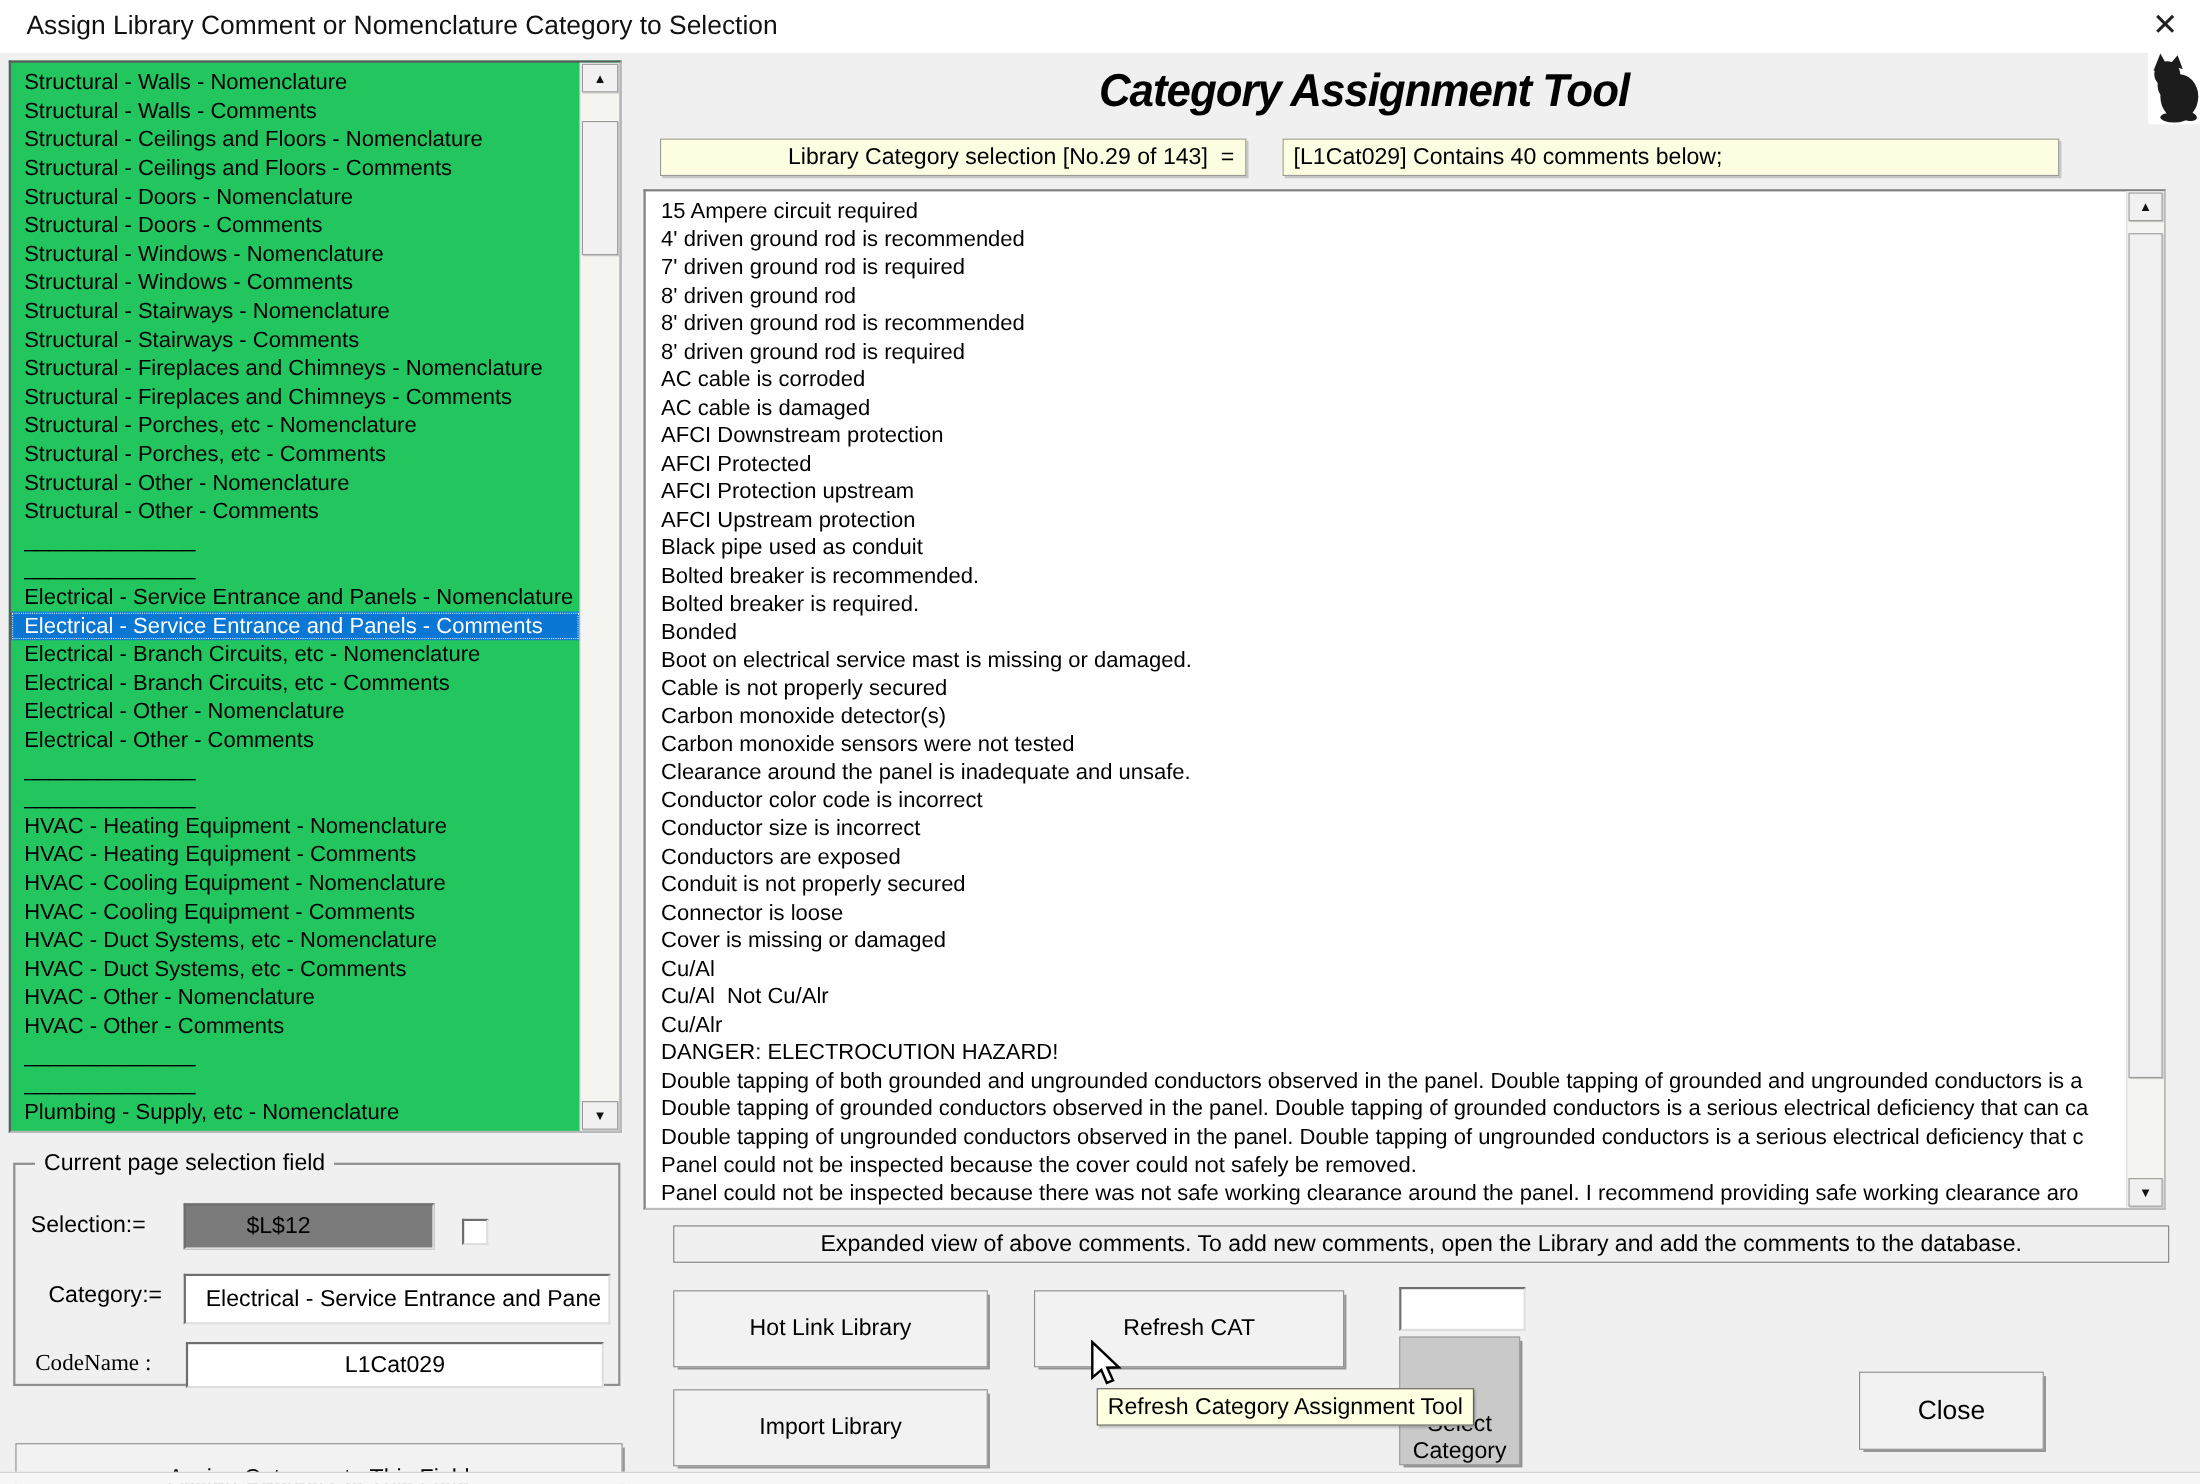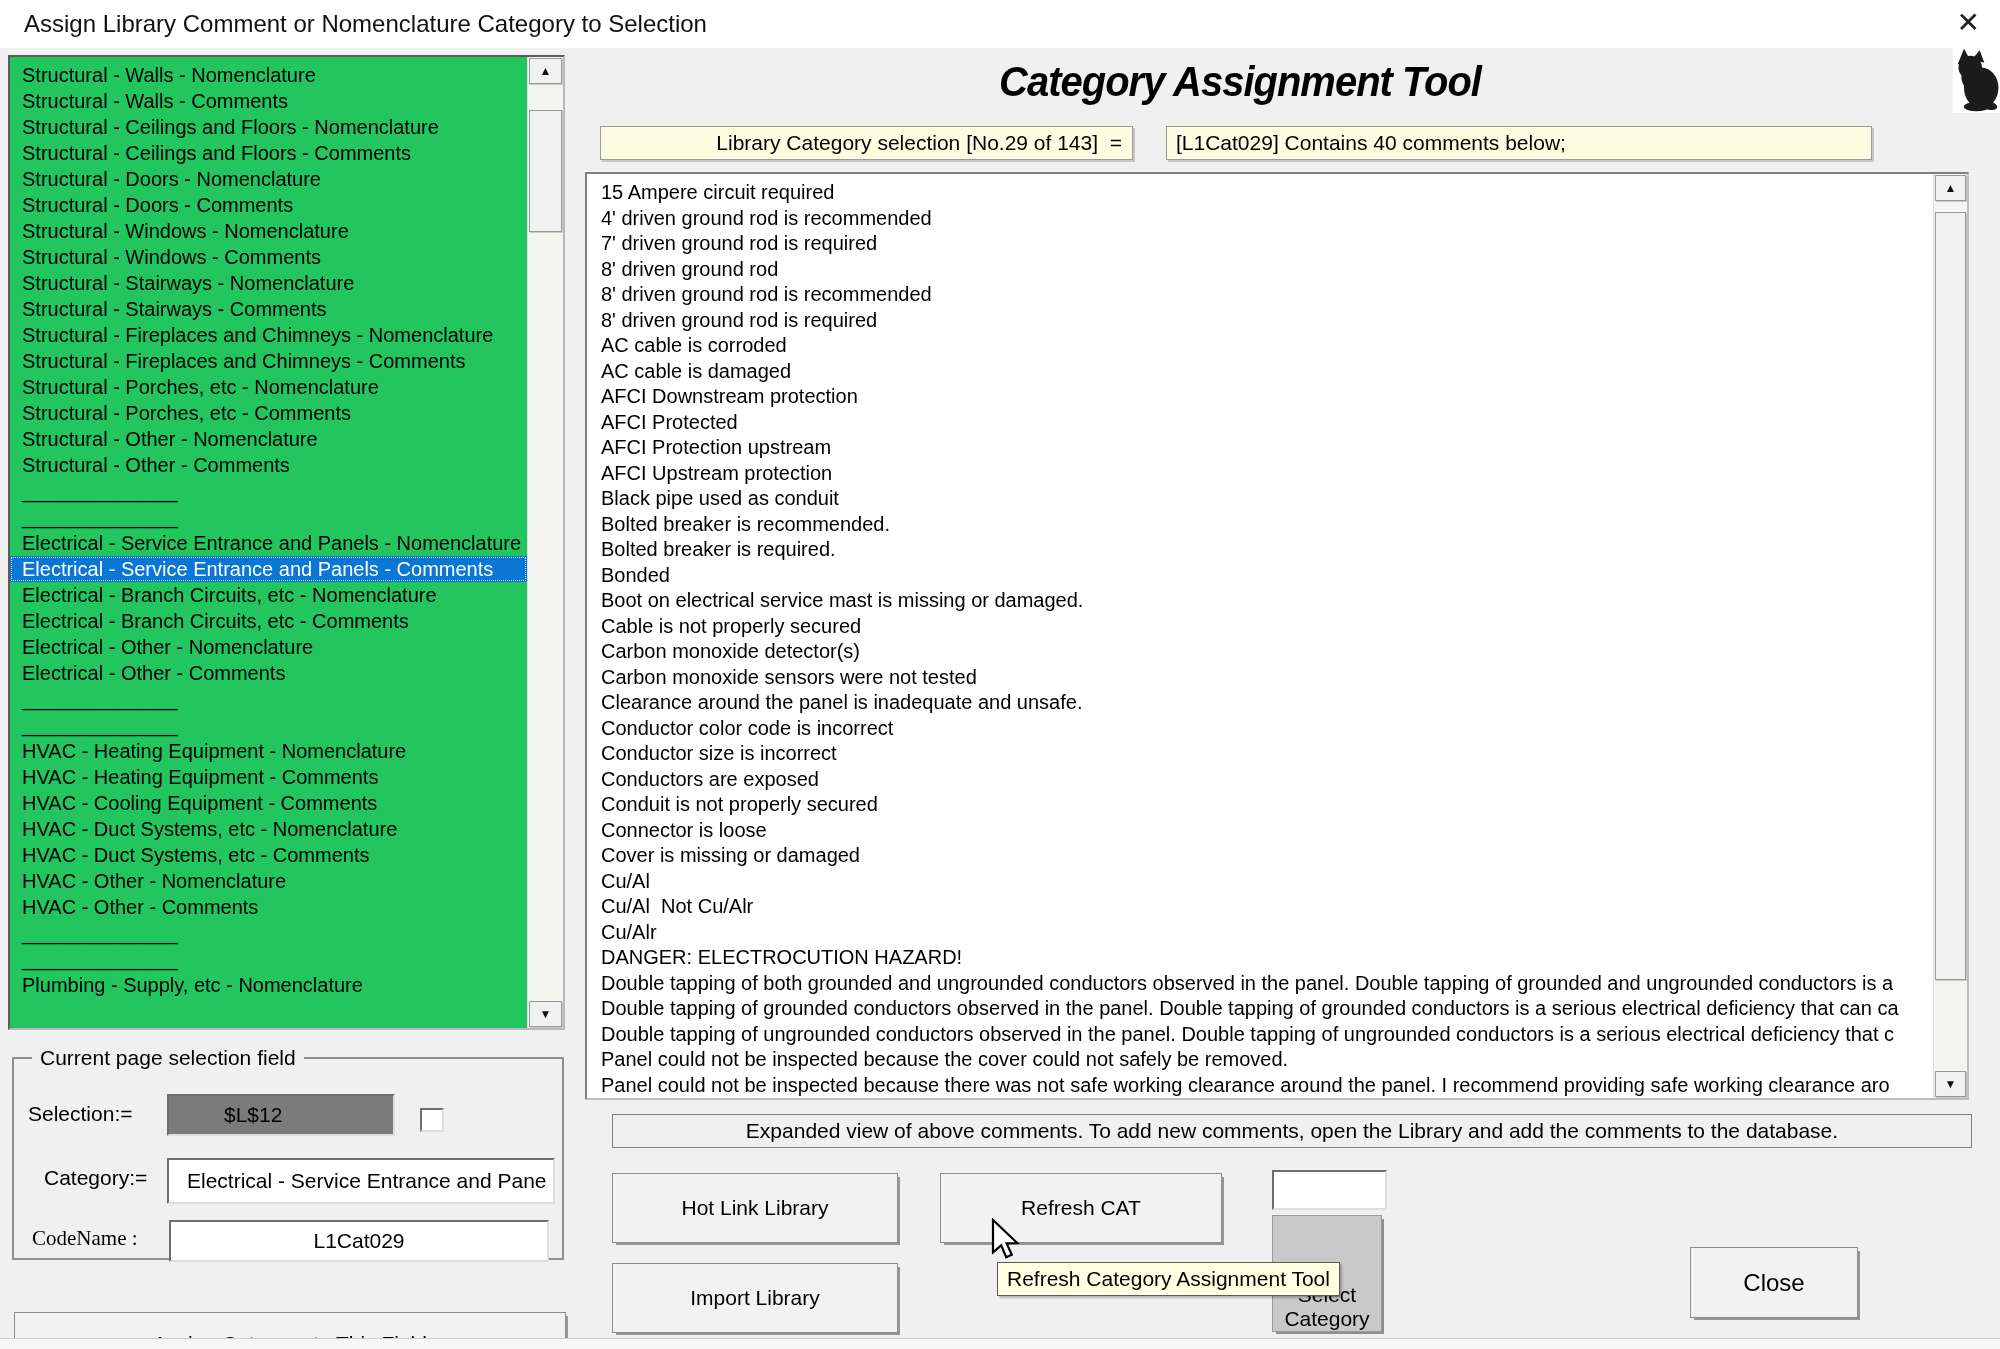--- a/index.html
+++ b/index.html
@@ -148,20 +148,21 @@
         <div class="li"><span>Electrical - Service Entrance and Panels - Nomenclature</span></div>
         <div class="li selected"><span>Electrical - Service Entrance and Panels - Comments</span></div>
         <div class="li"><span>Electrical - Branch Circuits, etc - Nomenclature</span></div>
         <div class="li"><span>Electrical - Branch Circuits, etc - Comments</span></div>
         <div class="li"><span>Electrical - Other - Nomenclature</span></div>
         <div class="li"><span>Electrical - Other - Comments</span></div>
         <div class="li sep"><span>______________</span></div>
         <div class="li sep"><span>______________</span></div>
         <div class="li"><span>HVAC - Heating Equipment - Nomenclature</span></div>
         <div class="li"><span>HVAC - Heating Equipment - Comments</span></div>
+        <div class="li"><span>HVAC - Cooling Equipment - Nomenclature</span></div>
         <div class="li"><span>HVAC - Cooling Equipment - Comments</span></div>
         <div class="li"><span>HVAC - Duct Systems, etc - Nomenclature</span></div>
         <div class="li"><span>HVAC - Duct Systems, etc - Comments</span></div>
         <div class="li"><span>HVAC - Other - Nomenclature</span></div>
         <div class="li"><span>HVAC - Other - Comments</span></div>
         <div class="li sep"><span>______________</span></div>
         <div class="li sep"><span>______________</span></div>
         <div class="li"><span>Plumbing - Supply, etc - Nomenclature</span></div>
       </div>
     <div class="sb">

